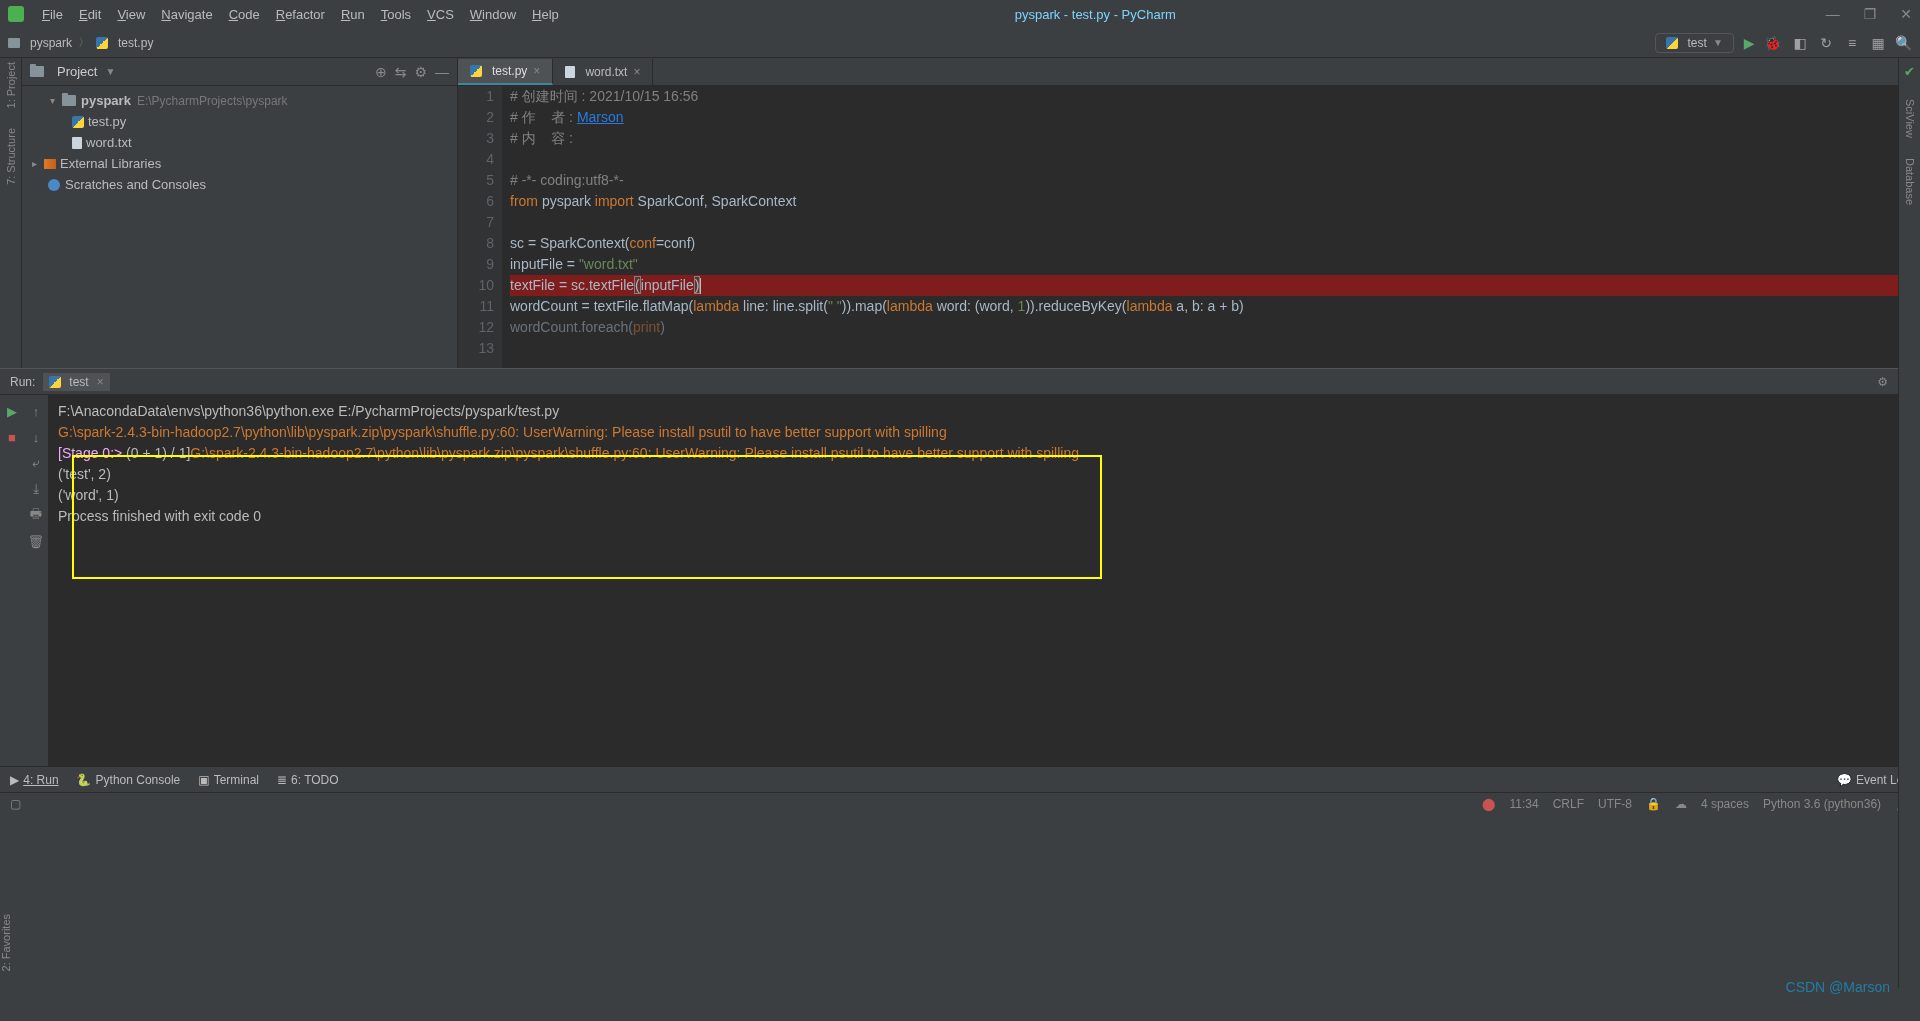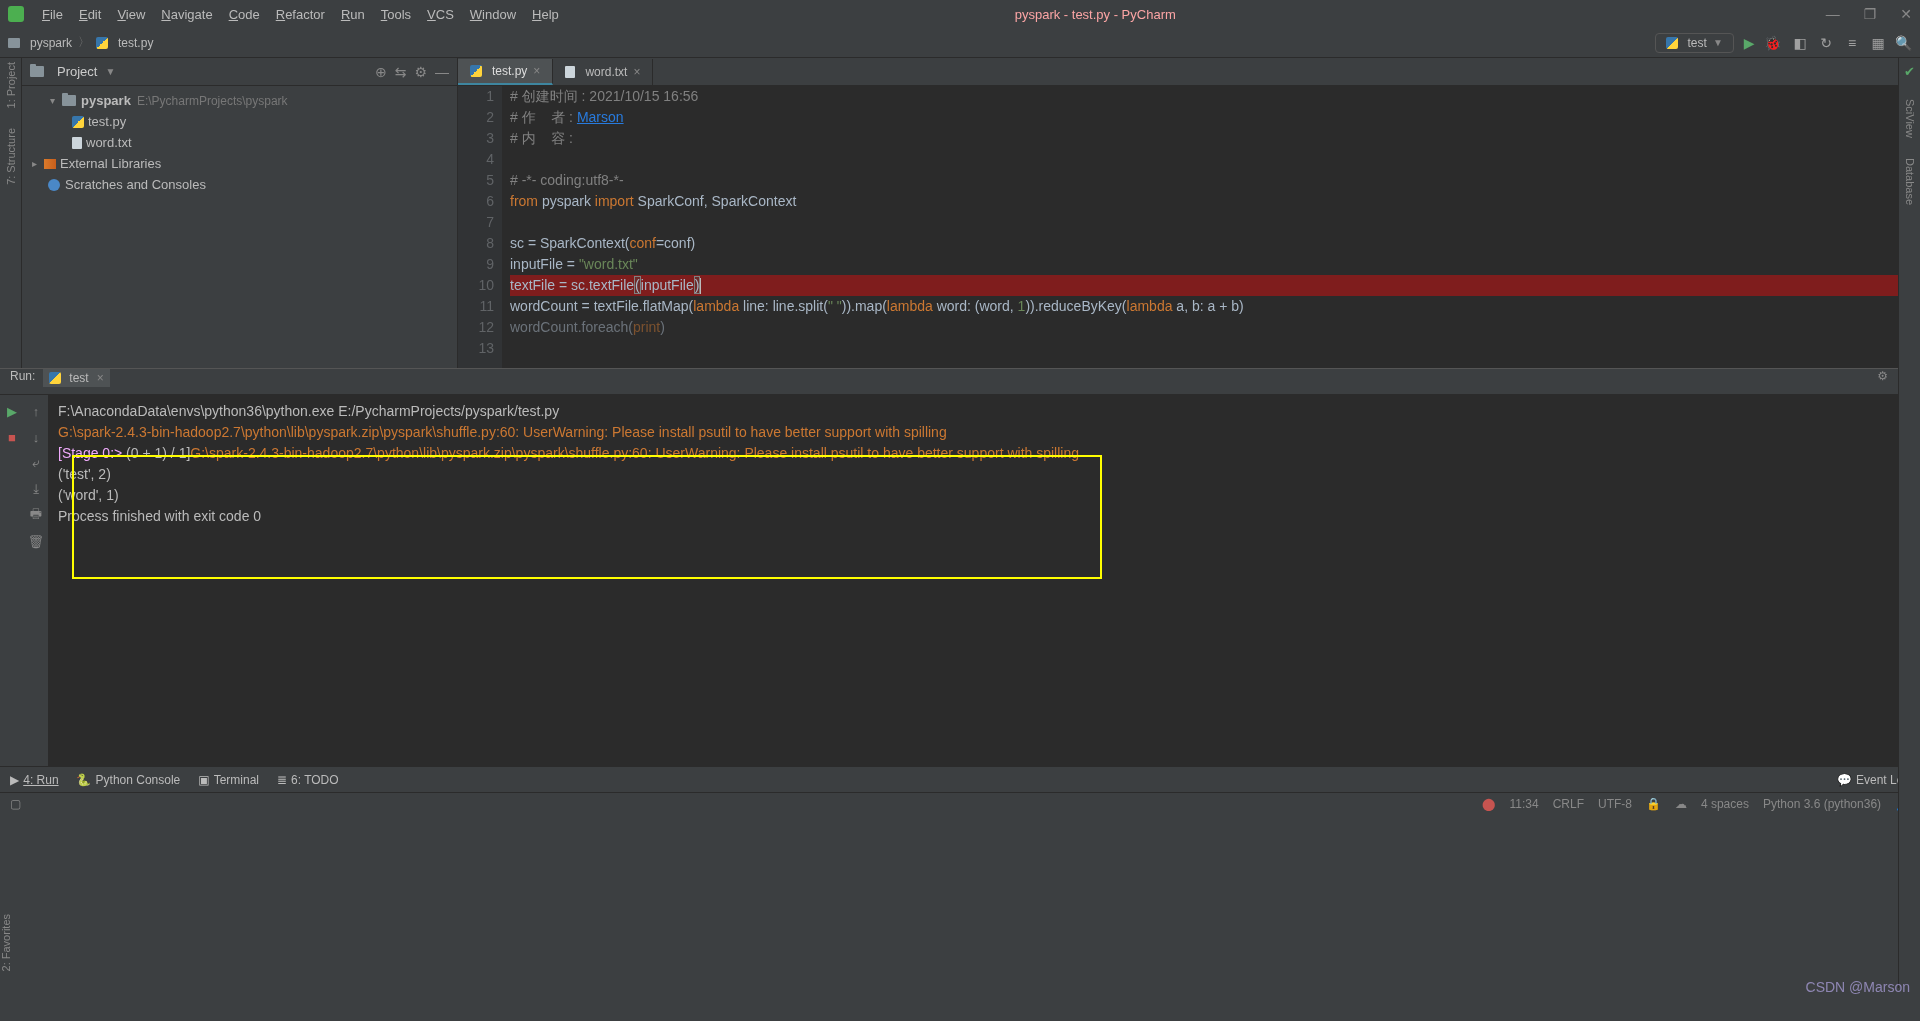--- a/index.html
+++ b/index.html
@@ -4,21 +4,21 @@
 <style>
 * { margin:0; padding:0; box-sizing:border-box; font-family:"Segoe UI",Arial,sans-serif; }
 body { background:#3c3f41; color:#bbbbbb; font-size:13px; width:1920px; height:1021px; overflow:hidden; position:relative; }
 
 
 .titlebar { height:28px; background:#3c3f41; display:flex; align-items:center; padding:0 8px; }
 .titlebar .appicon { width:16px; height:16px; background:#4caf50; border-radius:3px; margin-right:12px; }
 .titlebar .menus { display:flex; gap:4px; }
 .titlebar .menu { padding:2px 6px; cursor:pointer; color:#bbbbbb; }
 .titlebar .menu u { text-decoration:underline; }
-.titlebar .titletext { flex:1; text-align:center; color:#fca5a5; margin-left:-200px;}
+.titlebar .titletext { flex:1; text-align:center; color:#7dd3fc; margin-left:-200px;}
 .titlebar .winbtns { display:flex; gap:24px; color:#888; font-size:14px;}
 .titlebar .winbtns span { cursor:pointer; }
 
 
 .navbar { height:30px; background:#3c3f41; border-bottom:1px solid #2b2b2b; display:flex; align-items:center; padding:0 8px; }
 .breadcrumb { display:flex; align-items:center; gap:6px; font-size:12px; }
 .bc-item { color:#bbb; }
 .bc-sep { color:#777; }
 .pyicon { display:inline-block; width:12px; height:12px; background:linear-gradient(135deg,#3776ab 50%,#ffd43b 50%); border-radius:2px; margin-right:4px; vertical-align:middle;}
 .foldericon { display:inline-block; width:12px; height:10px; background:#87939a; border-radius:1px; margin-right:4px;}
@@ -69,42 +69,42 @@
 .code .currentline { background:#7f1d1d; }
 .cm { color:#808080; }
 .kw { color:#cc7832; }
 .str { color:#6a8759; }
 .link { color:#287bde; text-decoration:underline;}
 .par-match { border:1px solid #808080; background:#3b514d44;}
 .cursor { border-left:1px solid #bbb; display:inline-block; height:16px; vertical-align:middle;}
 
 
 .runpanel { height:398px; background:#2b2b2b; border-top:1px solid #555; display:flex; flex-direction:column;}
-.runheader { height:26px; background:#3c3f41; display:flex; align-items:flex-start; padding:0 10px; border-bottom:1px solid #2b2b2b; font-size:12px;}
+.runheader { height:26px; background:#3c3f41; display:flex; align-items:center; padding:0 10px; border-bottom:1px solid #2b2b2b; font-size:12px;}
 .runheader .label { color:#bbb; margin-right:8px;}
 .runheader .rtab { display:flex; align-items:center; gap:4px; padding:2px 6px; background:#4e5254; border-radius:0;}
 .runheader .spacer { flex:1; }
 .runbody { flex:1; display:flex; }
 .runrail { width:24px; background:#3c3f41; display:flex; flex-direction:column; align-items:center; padding-top:6px; gap:6px;}
 .runrail2 { width:24px; background:#3c3f41; display:flex; flex-direction:column; align-items:center; padding-top:6px; gap:6px;}
 .runrail span, .runrail2 span { color:#888; font-size:13px; cursor:pointer; width:20px; height:20px; display:flex; align-items:center; justify-content:center;}
 .console { flex:1; padding:6px 10px; font-family:"Consolas","Courier New",monospace; font-size:14px; line-height:21px; color:#bbbbbb; position:relative; overflow:hidden;}
 .console .warn { color:#cc7832; }
 .console .stage { color:#f0abfc; }
 .highlightbox { position:absolute; border:2px solid yellow; pointer-events:none; left:72px; top:455px; width:1030px; height:124px; z-index:50;}
 
 
 .bottomtabs { height:26px; background:#3c3f41; border-top:1px solid #2b2b2b; display:flex; align-items:center; padding:0 10px; gap:18px; font-size:12px;}
 .bottomtabs .btab { display:flex; align-items:center; gap:4px; cursor:pointer; color:#bbb;}
 .bottomtabs .spacer { flex:1;}
 
 .statusbar { height:23px; background:#3c3f41; border-top:1px solid #2b2b2b; display:flex; align-items:center; padding:0 10px; gap:14px; font-size:12px; color:#888;}
 .statusbar .spacer { flex:1;}
 .statusbar .err { color:#c75450; }
-.watermark { position:absolute; right:10px; bottom:26px; color:#c4b5fd; font-size:14px; opacity:.6;}
+.watermark { position:absolute; right:30px; bottom:26px; color:#0ea5e9; font-size:14px; opacity:.6;}
 
 .folderglyph { display:inline-block; width:14px; height:11px; background:#87939a; border-radius:1px; position:relative; margin-right:5px;}
 .folderglyph::before { content:""; position:absolute; top:-2px; left:0; width:6px; height:3px; background:#87939a; border-radius:1px 1px 0 0;}
 </style>
 </head>
 <body>
 
 <div class="titlebar">
   <div class="appicon"></div>
   <div class="menus" id="menus">

